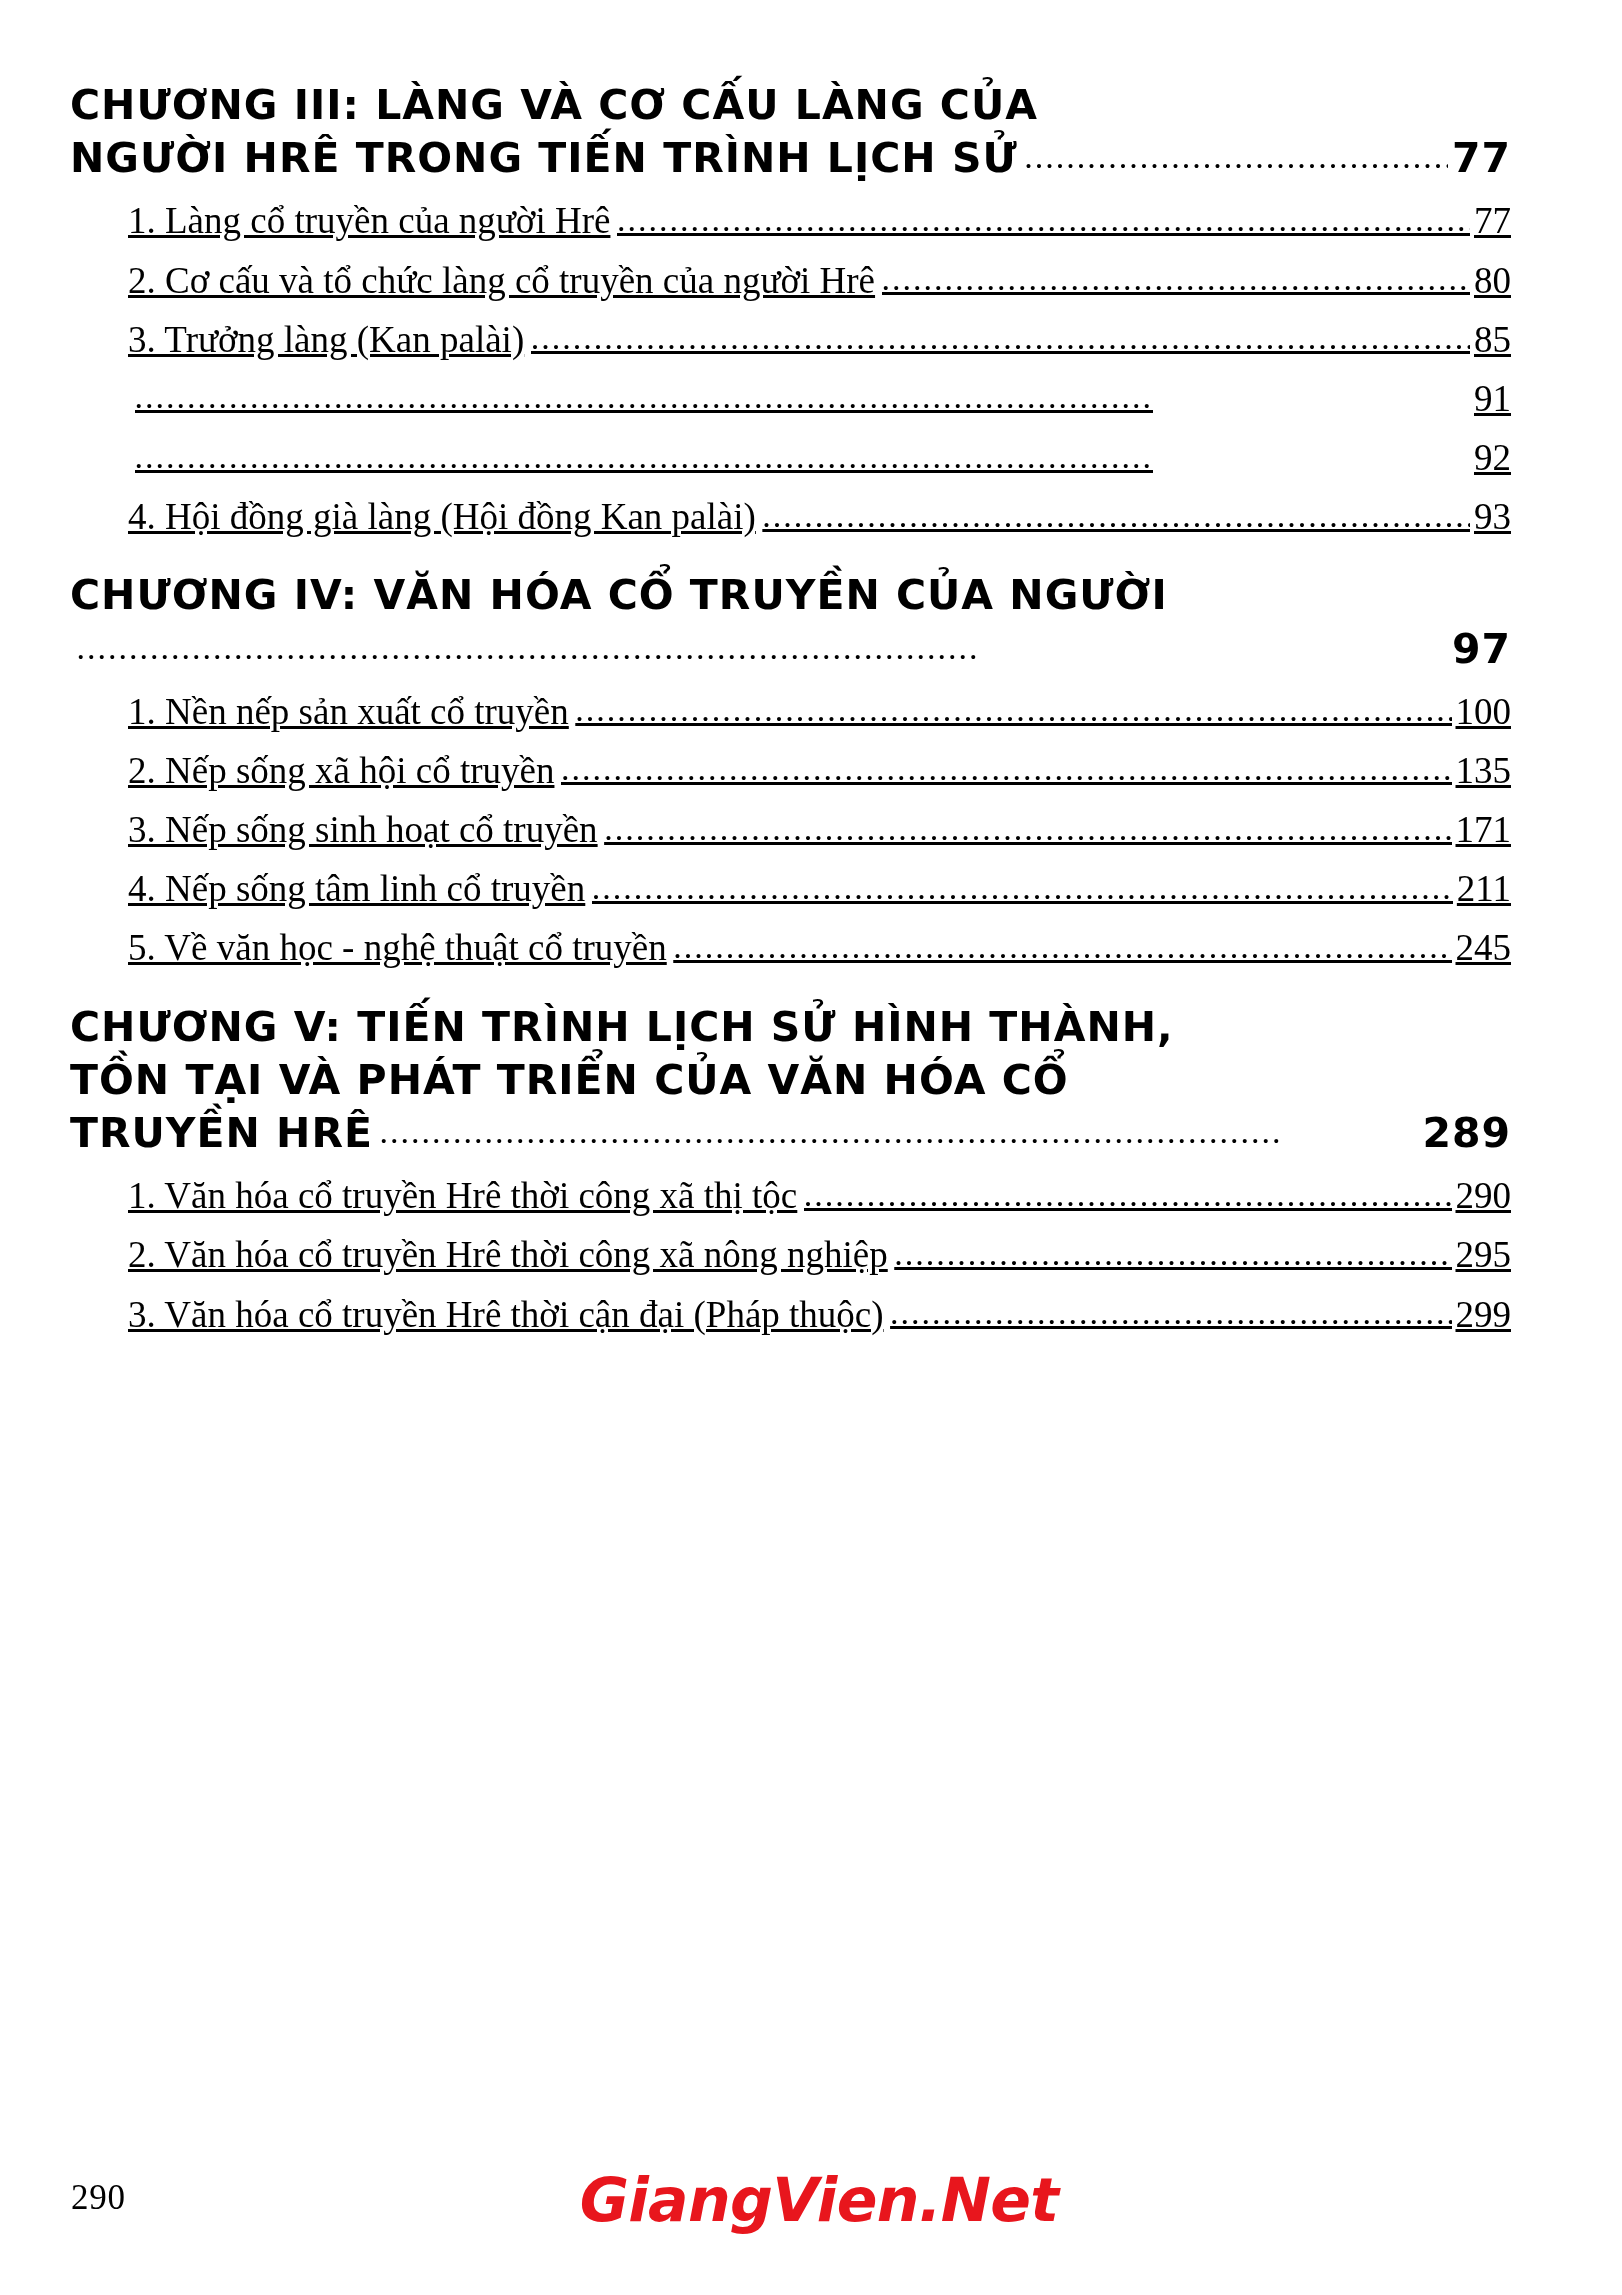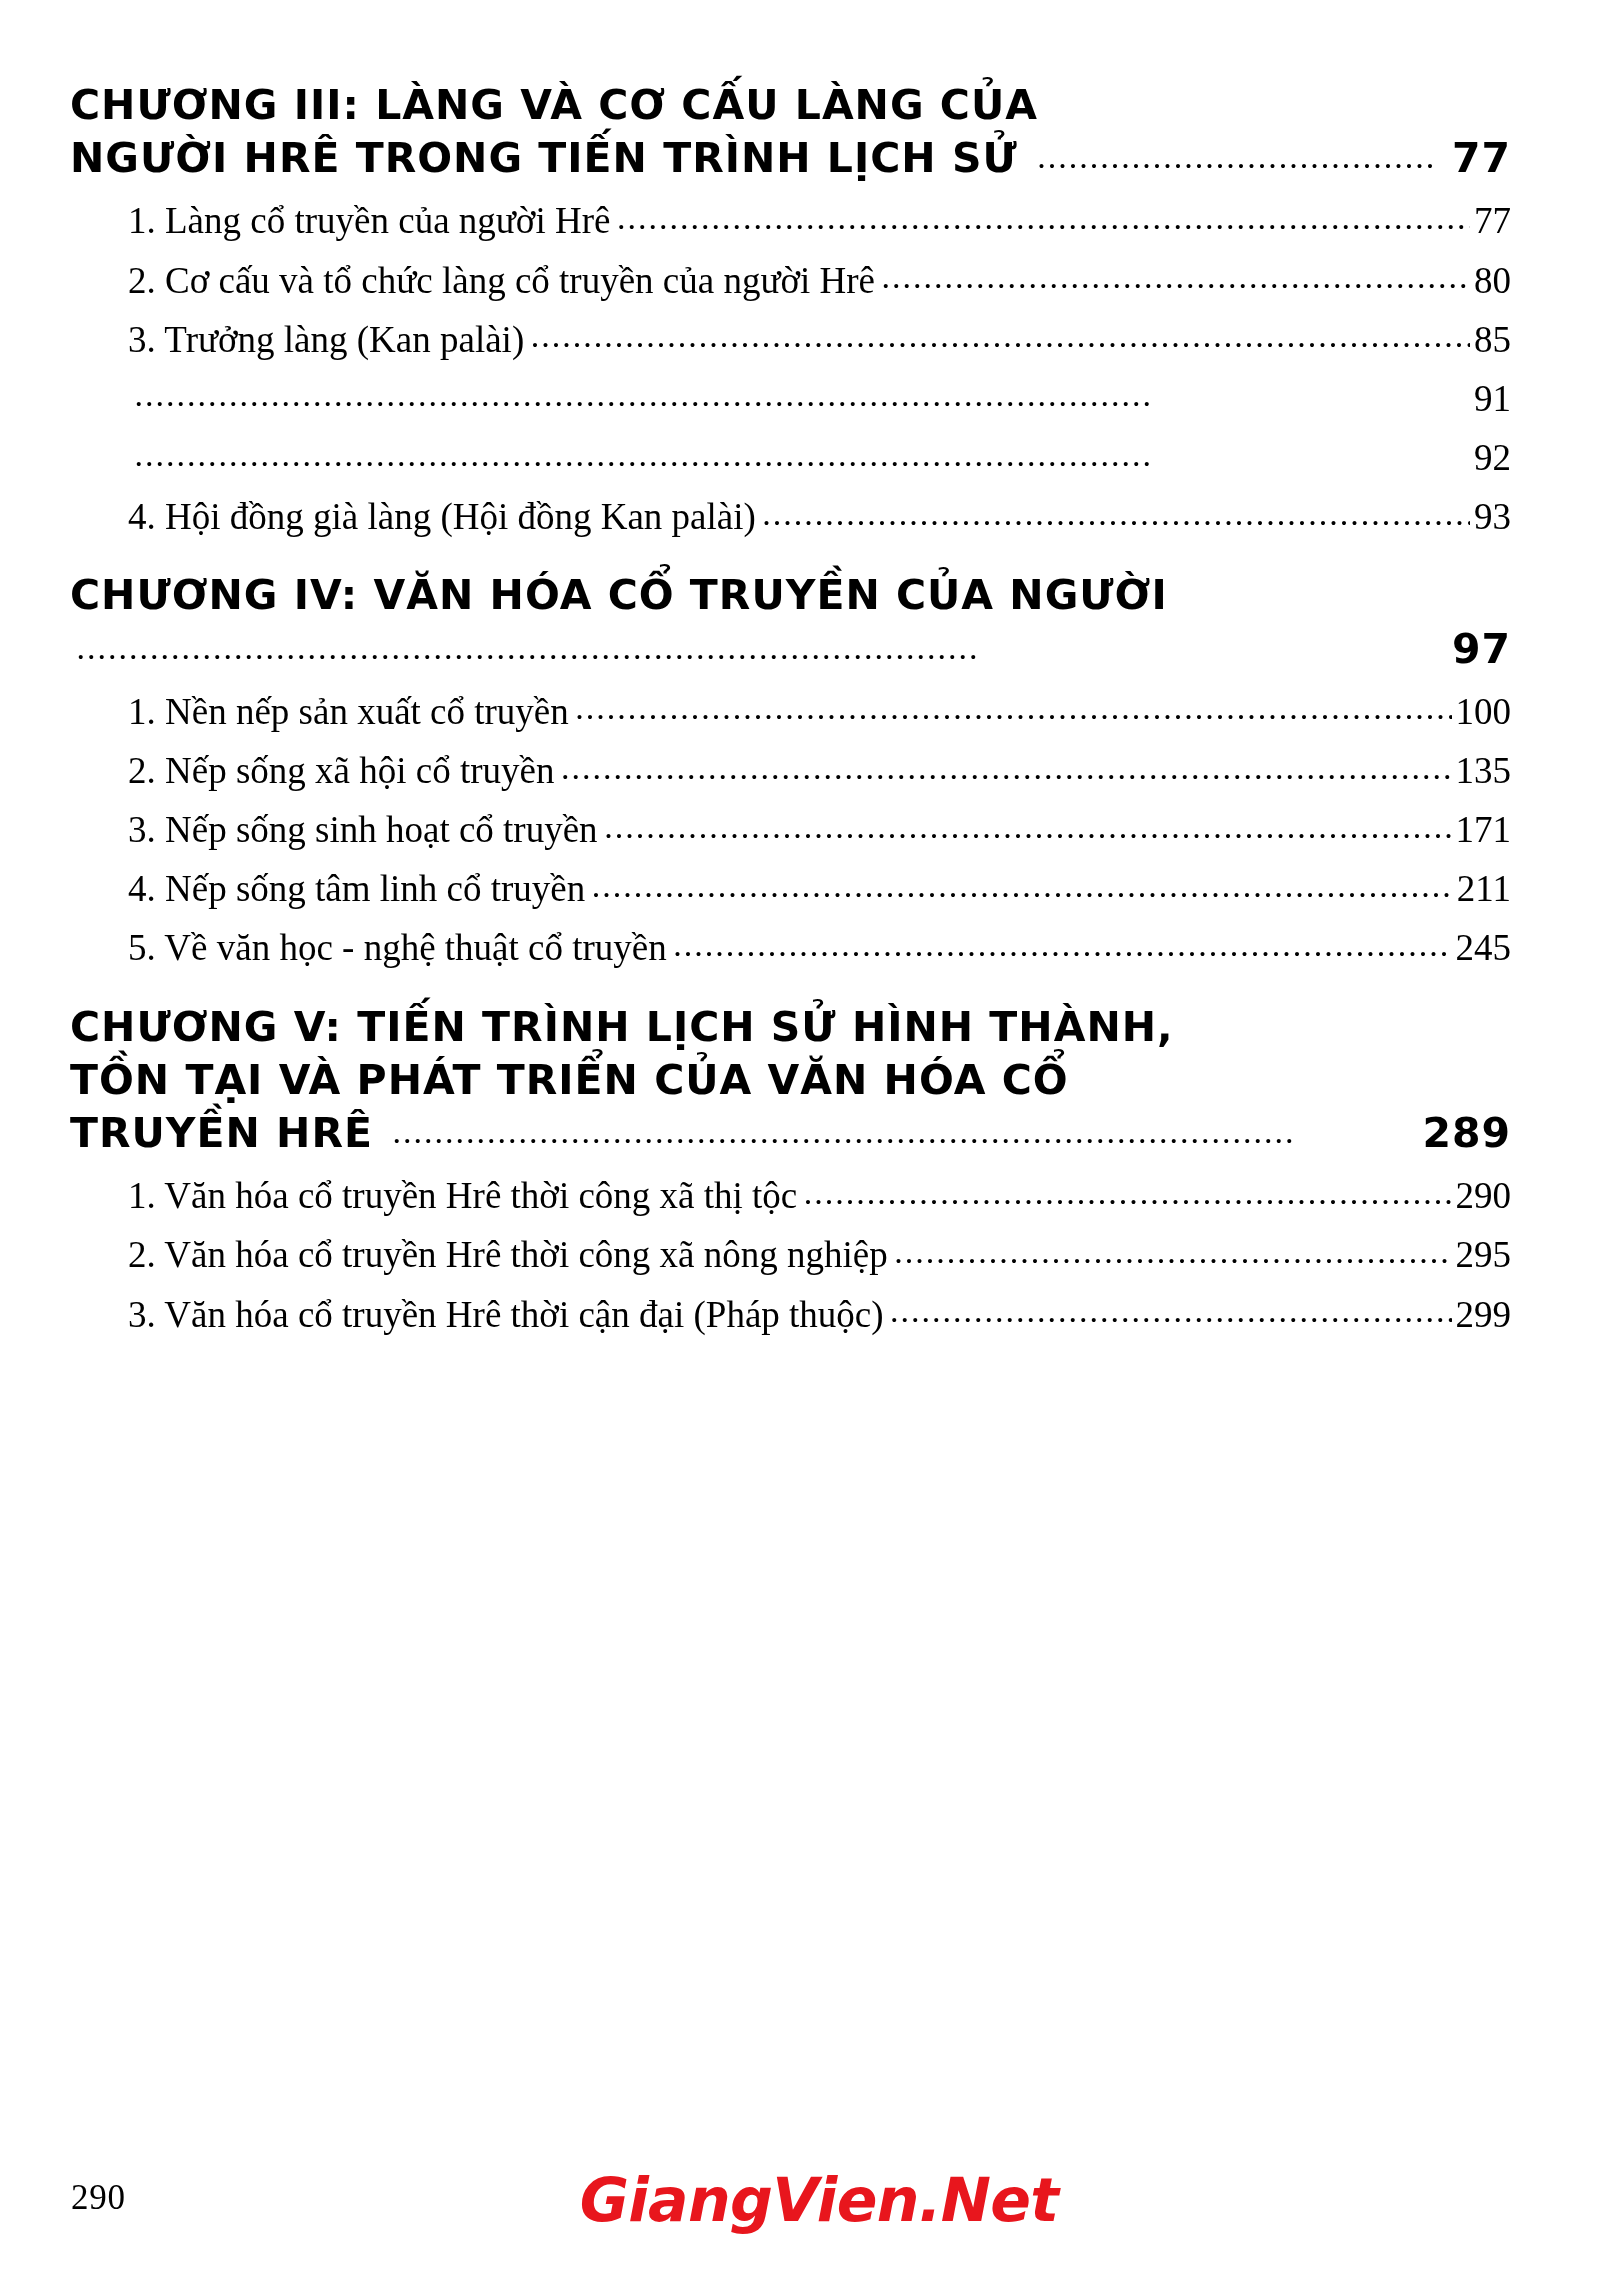--- a/index.html
+++ b/index.html
@@ -30,21 +30,20 @@
     display: flex;
     align-items: baseline;
     font-family: "DejaVu Sans", sans-serif;
     font-weight: bold;
     font-size: 41px;
     letter-spacing: 1px;
     line-height: 1.30;
     white-space: nowrap;
   }
   .chapter-line.spread {
-    gap: 13px;
   }
   .chapter-line .ctext {
     flex: 0 0 auto;
   }
   .chapter-line .leader {
     flex: 1 1 auto;
     overflow: hidden;
     white-space: nowrap;
     margin: 0 3.9px 0 6.5px;
     position: relative;
@@ -58,27 +57,28 @@
   .chapter-line .cpage {
     flex: 0 0 auto;
     font-family: "DejaVu Sans", sans-serif;
     font-weight: bold;
     font-size: 41px;
   }
 
   
   .entry {
     display: flex;
-    align-items: center;
+    align-items: flex-end;
     font-family: "Liberation Serif", serif;
     font-size: 37px;
     line-height: 1.28;
     padding-left: 58px;
     margin: 11.8px 0 11.8px 0;
     white-space: nowrap;
+    text-decoration: underline;
   }
   .entry .etext { flex: 0 0 auto; }
   .entry .leader {
     flex: 1 1 auto;
     overflow: hidden;
     white-space: nowrap;
     margin: 0 3.9px 0 6.5px;
     position: relative;
     top: -3.3px;
     letter-spacing: 2px;

